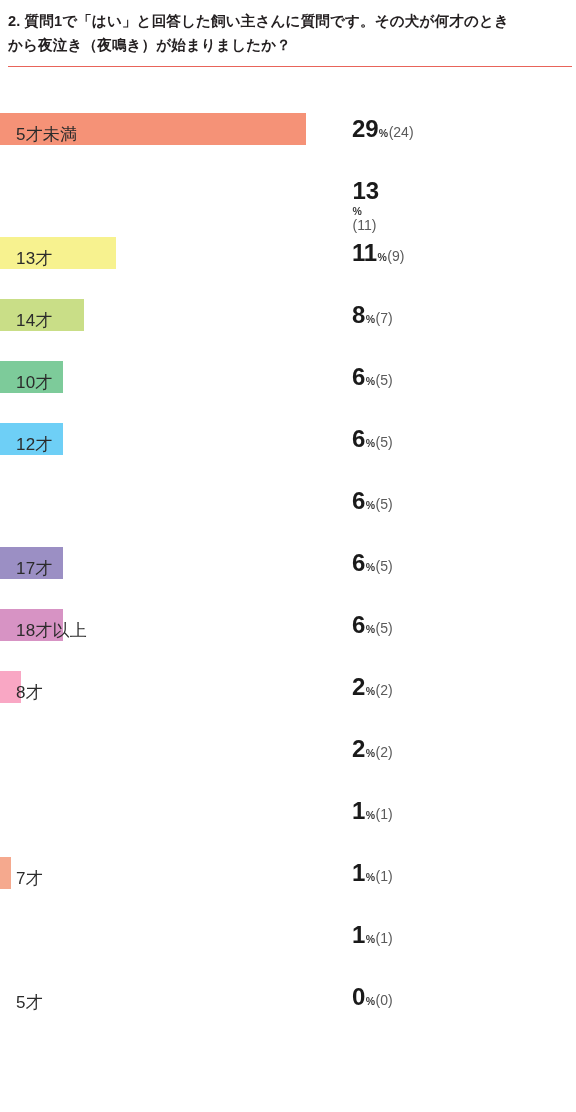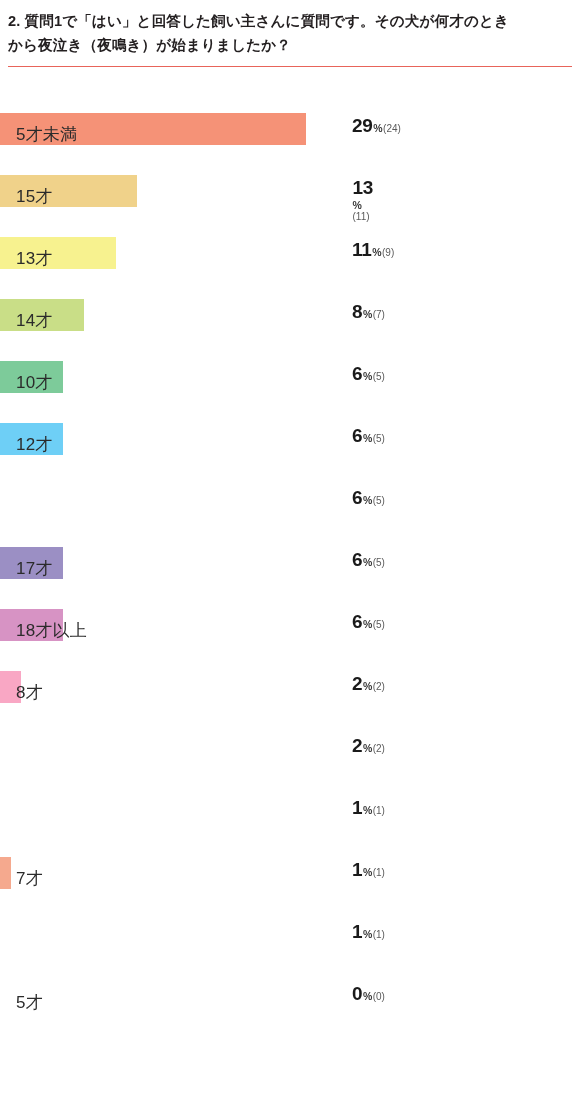--- a/index.html
+++ b/index.html
@@ -78,33 +78,33 @@
   .value-block {
     position: absolute;
     left: 352px;
     top: 2px;
     height: 32px;
     display: flex;
     align-items: baseline;
     white-space: nowrap;
   }
   .value-num {
-    font-size: 19px;
+    font-size: 24px;
     font-weight: bold;
     color: #1a1a1a;
     letter-spacing: -0.2px;
   }
   .value-pct {
     font-size: 10.5px;
     font-weight: bold;
     color: #3a3a3a;
     margin-left: 0.5px;
   }
   .value-count {
-    font-size: 10px;
+    font-size: 14px;
     color: #5a5a5a;
     margin-left: 0.5px;
   }
 </style>
 </head>
 <body>
 
 <div id="question-header">
   <p id="question-title">2. 質問1で「はい」と回答した飼い主さんに質問です。その犬が何才のとき
 から夜泣き（夜鳴き）が始まりましたか？</p>
@@ -117,24 +117,20 @@
         <div class="bar-fill" style="width: 305.95px; background: rgb(245, 146, 119);"></div>
         <span class="bar-label">5才未満</span>
       </div>
       <div class="value-block" style="left: 352px;">
         <span class="value-num">29</span>
         <span class="value-pct">%</span>
         <span class="value-count">(24)</span>
       </div>
     </div>
     <div class="chart-row">
-      <div class="bar-track">
-        <div class="bar-fill" style="width: 137.15px; background: rgb(240, 210, 138);"></div>
-        <span class="bar-label">15才</span>
-      </div>
       <div class="value-block" style="left: 352px; flex-direction: column;">
         <span class="value-num">13</span>
         <span class="value-pct">%</span>
         <span class="value-count">(11)</span>
       </div>
     </div>
     <div class="chart-row">
       <div class="bar-track">
         <div class="bar-fill" style="width: 116.05px; background: rgb(247, 242, 143);"></div>
         <span class="bar-label">13才</span>

